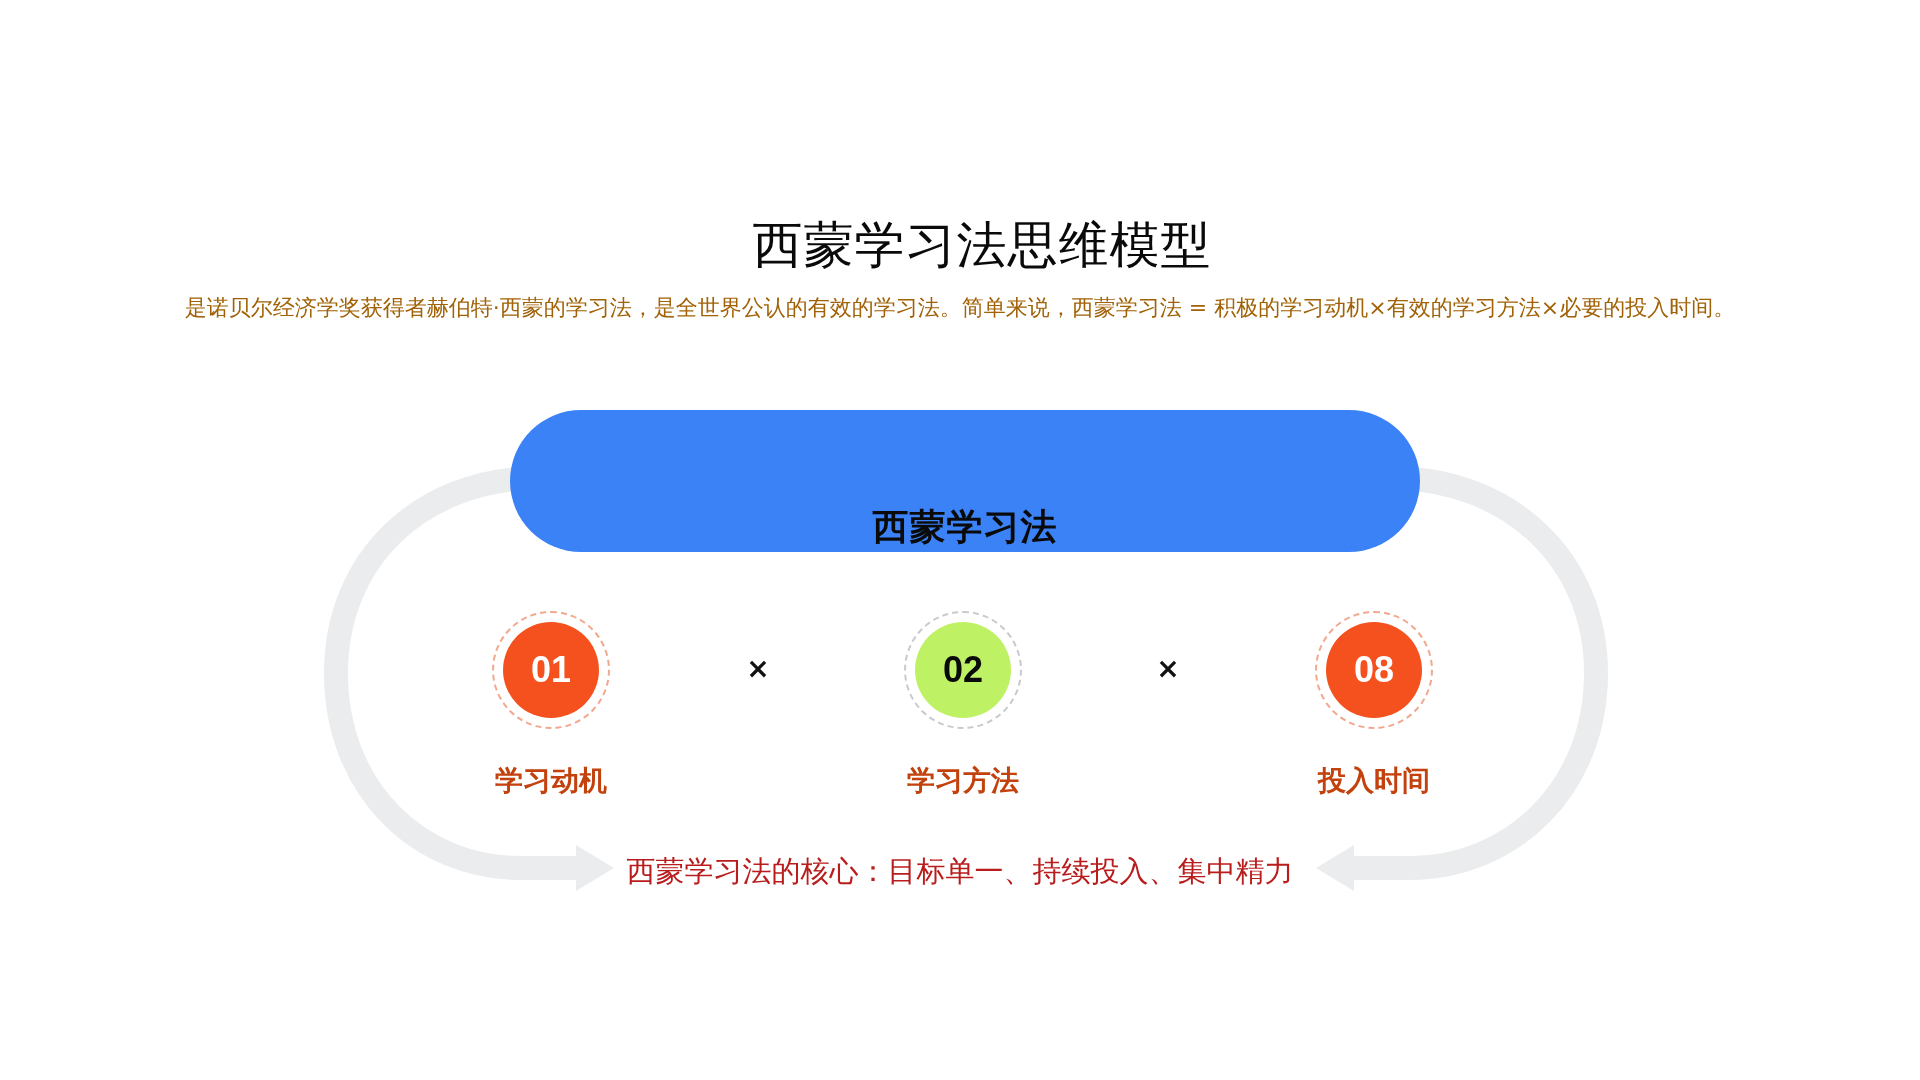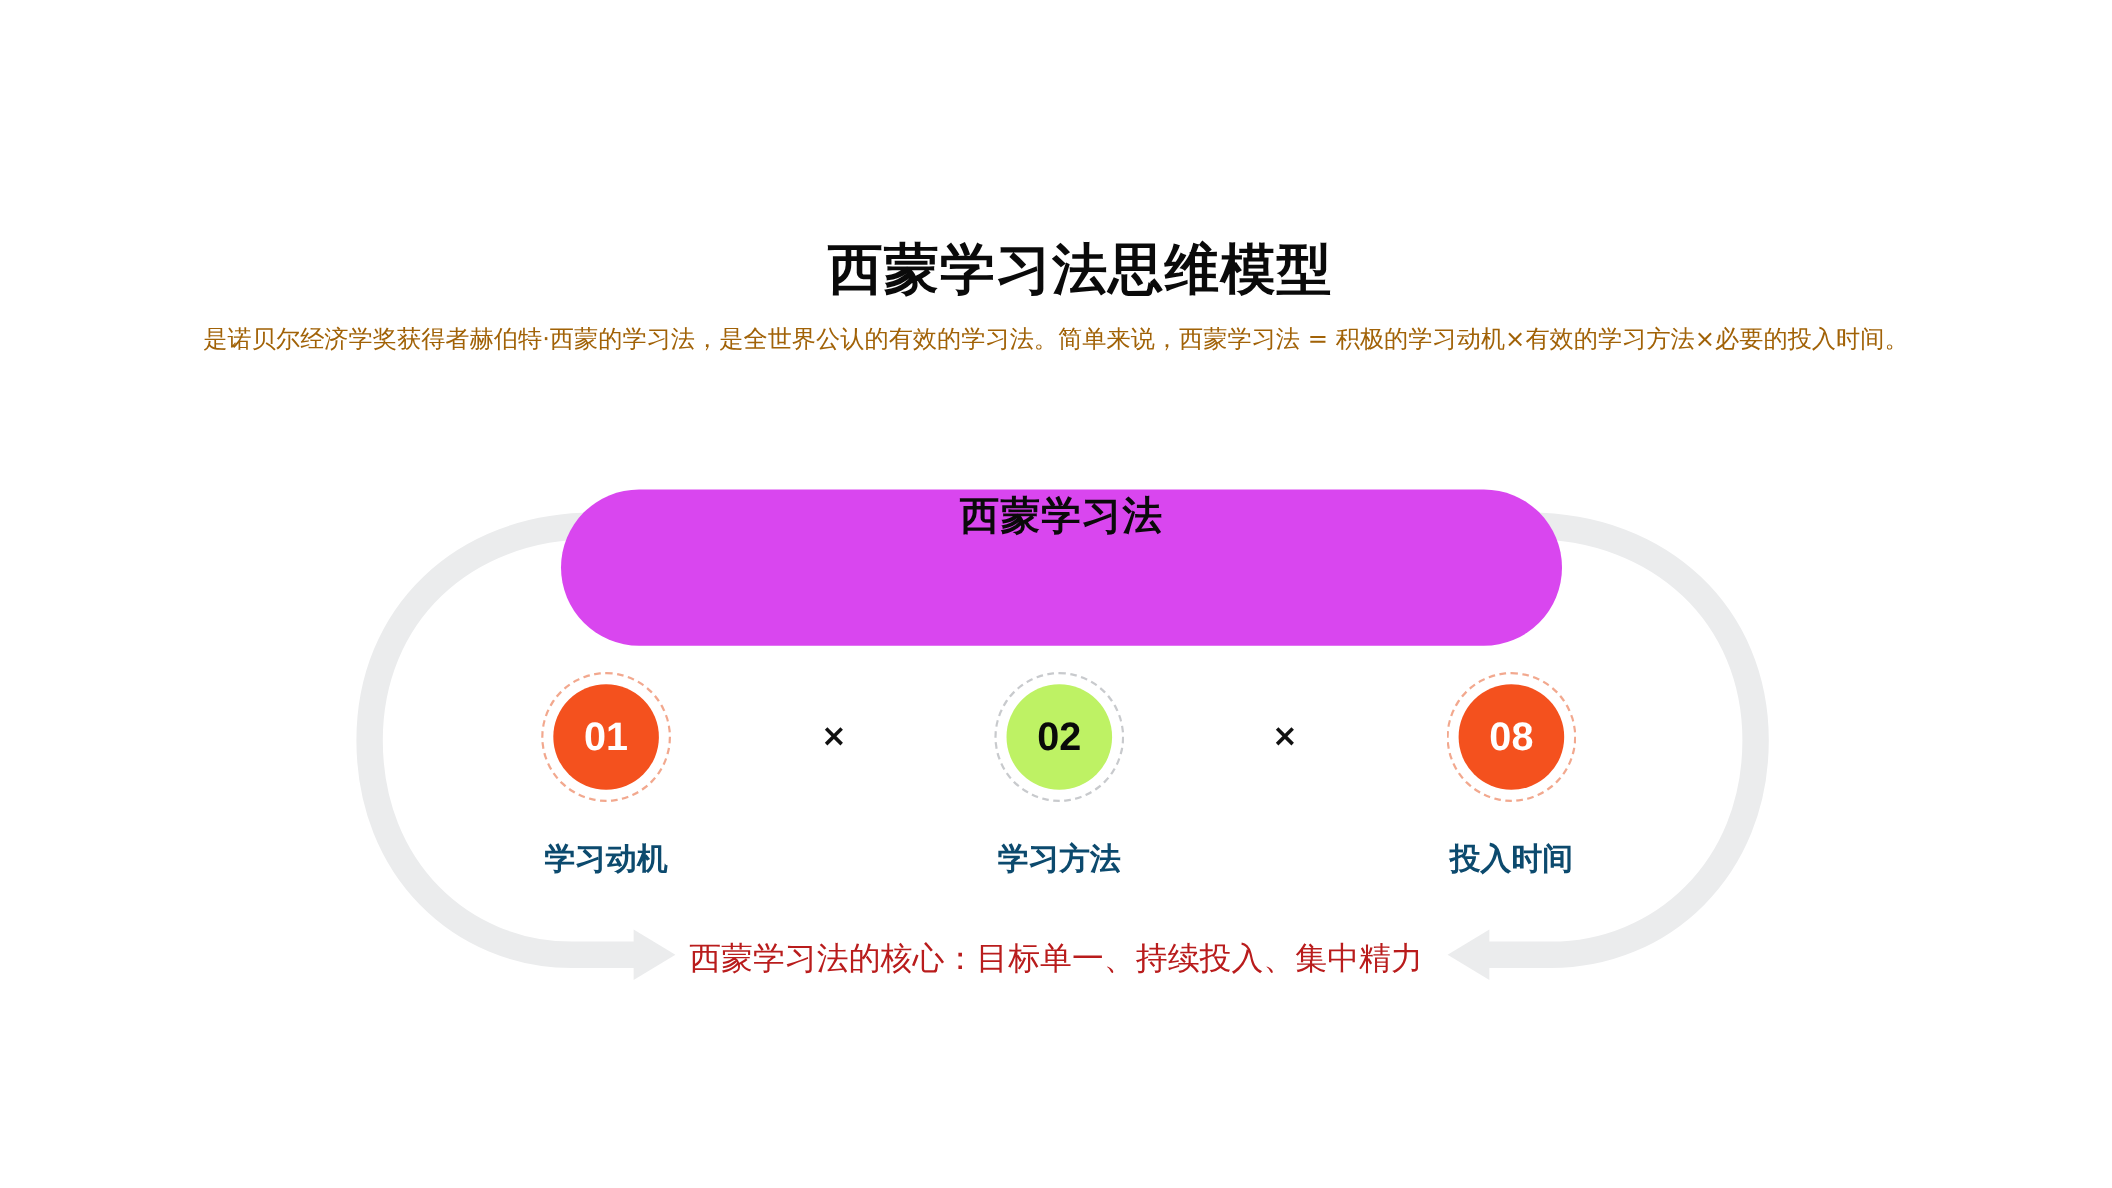--- a/index.html
+++ b/index.html
@@ -3,33 +3,33 @@
   <meta charset="utf-8">
   <style>
     html, body { margin: 0; padding: 0; background: #ffffff; }
     body {
       width: 1920px; height: 1080px; position: relative; overflow: hidden;
       font-family: "DejaVu Sans", "Liberation Sans", sans-serif;
       color: #111111;
     }
     .title {
       position: absolute; left: 0; right: 0; top: 212px;
-      text-align: center; font-size: 50px; font-weight: 700;
+      text-align: center; font-size: 50px; font-weight: 400;
       letter-spacing: 1px; color: #0a0a0a; margin-left: 44px;
     }
     .subtitle {
       position: absolute; left: 0; right: 0; top: 293px;
       text-align: center; font-size: 22px; color: #a16207;
       white-space: nowrap;
     }
     svg.diagram { position: absolute; left: 0; top: 0; }
     .pill {
       position: absolute; left: 510px; top: 410px; width: 910px; height: 142px;
-      border-radius: 71px; background: #d946ef;
-      display: flex; align-items: flex-start; justify-content: center; margin-top: 35px;
+      border-radius: 71px; background: #3b82f6;
+      display: flex; align-items: flex-end; justify-content: center;
     }
     .pill-label { font-size: 36px; font-weight: 700; color: #0a0a0a; letter-spacing: 1px; }
     .node {
       position: absolute; width: 118px; height: 118px; margin-left: -59px; margin-top: -59px;
       border-radius: 50%;
       display: flex; align-items: center; justify-content: center;
       box-sizing: border-box;
     }
     .node .disc {
       width: 96px; height: 96px; border-radius: 50%;
@@ -41,21 +41,21 @@
     .node.orange .disc { background: #F4511E; color: #ffffff; }
     .node.grey { border: 2px dashed #C8CACD; }
     .node.grey .disc { background: #bef264; color: #0a0a0a; }
     .times {
       position: absolute; width: 30px; margin-left: -15px; top: 654px;
       text-align: center; font-size: 28px; font-weight: 700; color: #111;
       font-family: "DejaVu Sans", sans-serif; line-height: 30px;
     }
     .label {
       position: absolute; width: 200px; margin-left: -100px; top: 762px;
-      text-align: center; font-size: 28px; font-weight: 700; color: #0c4a6e;
+      text-align: center; font-size: 28px; font-weight: 700; color: #c2410c;
     }
     .caption {
       position: absolute; left: 0; right: 0; top: 852px;
       text-align: center; font-size: 29px; color: #b91c1c;
     }
   </style>
 </head>
 <body>
 
 <div class="title">西蒙学习法思维模型</div>

